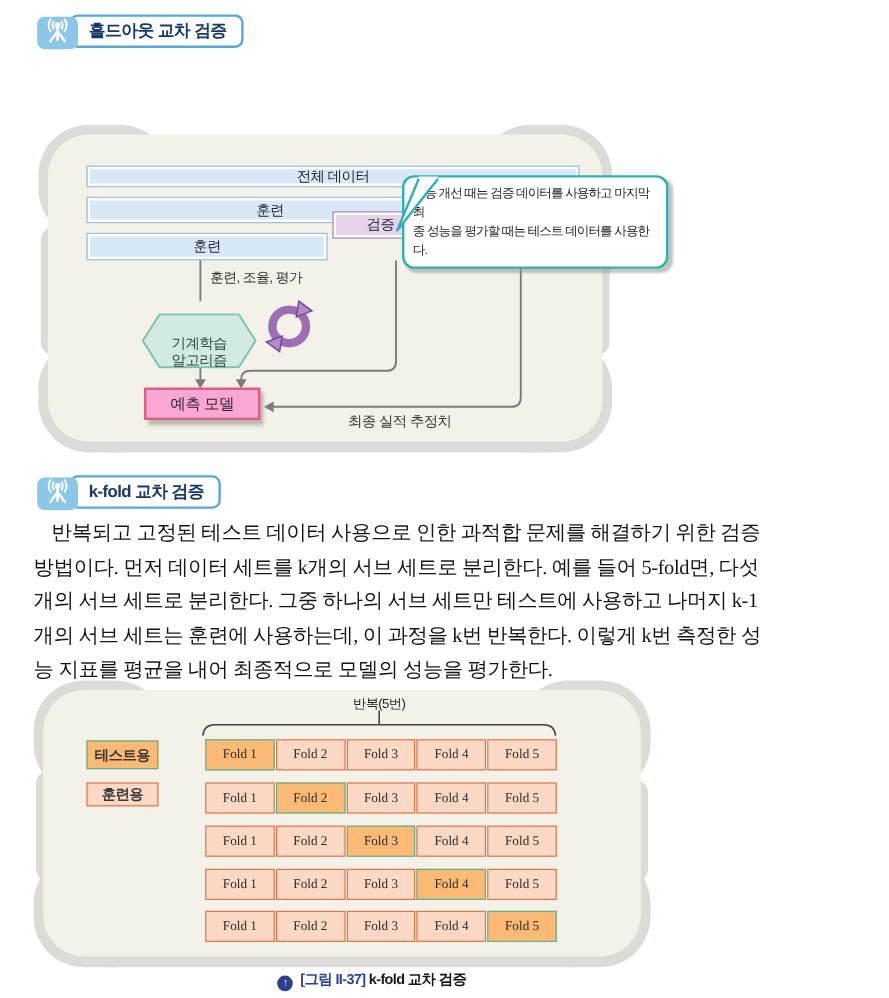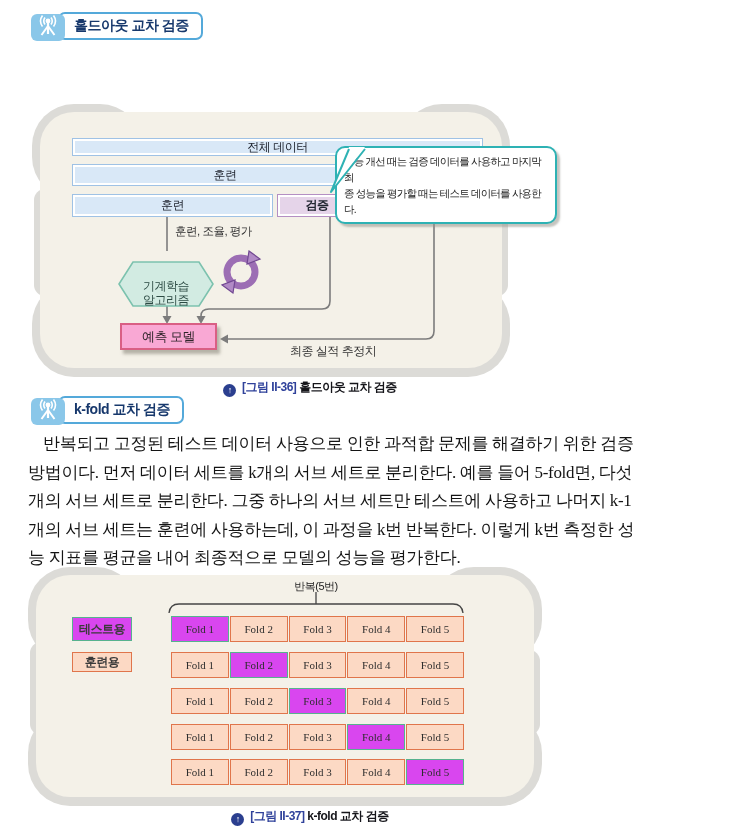--- a/index.html
+++ b/index.html
@@ -58,21 +58,21 @@
     background:#2b3f8f;color:#fff;font-size:9px;text-align:center;font-weight:bold;
     vertical-align:-2px;margin-right:3px;}
 
   
   .legend-box{position:absolute;box-sizing:border-box;display:flex;align-items:center;justify-content:center;
     font-size:12px;font-weight:bold;color:#3a3a3a;letter-spacing:-0.5px;}
   .fold-row{position:absolute;left:135px;width:293px;height:26px;display:flex;gap:1px;}
   .fold{flex:1;box-sizing:border-box;display:flex;align-items:center;justify-content:center;
     font-family:"Liberation Serif","DejaVu Serif",serif;font-size:11px;color:#2e2e2e;}
   .fold.train,.legend-box.train{background:#fcd9c4;border:1.5px solid #e0754b;}
-  .fold.testc,.legend-box.testc{background:#d946ef;border:1.5px solid #57b28e;}
+  .fold.testc,.legend-box.testc{background:#fdba74;border:1.5px solid #57b28e;}
   .repeat-label{position:absolute;left:200px;top:4px;width:160px;text-align:center;
     font-size:11px;color:#222;letter-spacing:-0.5px;}
   svg{display:block;}
 </style>
 </head>
 <body>
 
 <div id="page">
 
   <div class="sec-header" style="left:30px;top:10px;">
@@ -96,21 +96,21 @@
     <div class="blob bot"></div>
     <div class="blob lft"></div>
     <div class="blob rgt"></div>
     <div class="panel"></div>
     <div class="panel-content">
 
       <div class="bar blue" style="left:32px;top:26px;width:411px;height:18px;">전체 데이터</div>
       <div class="bar blue" style="left:32px;top:52px;width:306px;height:22px;">훈련</div>
       <div class="bar test" style="left:343px;top:52px;width:100px;height:22px;">테스트</div>
       <div class="bar blue" style="left:32px;top:82px;width:201px;height:23px;">훈련</div>
-      <div class="bar valid" style="left:237px;top:82px;width:80px;height:23px;font-weight:bold;">검증</div>
+      <div class="bar valid" style="left:237px;top:64px;width:80px;height:23px;">검증</div>
       <div class="bar test" style="left:343px;top:82px;width:100px;height:23px;">테스트</div>
 
       <svg width="462" height="256" viewBox="0 0 462 256" style="position:absolute;inset:0;pointer-events:none;">
         <g stroke="#7c7c7c" stroke-width="1.6" fill="none">
           <path d="M127 105 V139"></path>
           <path d="M127 183 V205"></path>
           <path d="M290 105 V189 Q290 197 282 197 H169 Q161 197 161 204 V205"></path>
           <path d="M394 105 V219 Q394 227 386 227 H186"></path>
         </g>
         <g fill="#7c7c7c" stroke="none">
@@ -146,25 +146,20 @@
 
   <div class="bubble">
     <div>성능 개선 때는 검증 데이터를 사용하고 마지막 최</div>
     <div>종 성능을 평가할 때는 테스트 데이터를 사용한다.</div>
   </div>
   <svg class="tail-svg" width="70" height="60" viewBox="0 0 70 60">
     <path d="M39 7 L55 7 L21 52 Z" fill="#fff"></path>
     <path d="M39 9 L21 52 L55 9" fill="none" stroke="#2eb2b4" stroke-width="2" stroke-linejoin="round"></path>
   </svg>
 
-  <div class="caption" style="top:379px;">
-    <span class="cap-icon">↑</span>
-    <span class="figno">[그림 II-36]</span>
-    <span>홀드아웃 교차 검증</span>
-  </div>
 
   <div class="sec-header" style="left:30px;top:394px;">
     <svg class="bcast" width="36" height="31" viewBox="0 0 36 31">
       <rect x="1" y="3" width="34" height="27" rx="6" fill="#8ac7e9"></rect>
       <circle cx="18" cy="10" r="2.4" fill="#fff"></circle>
       <path d="M18 12 V23" stroke="#fff" stroke-width="2.2" fill="none"></path>
       <path d="M18 15 L11.5 24 M18 15 L24.5 24" stroke="#fff" stroke-width="2" fill="none"></path>
       <path d="M12.5 4.5 Q8.5 10 12.5 15.5 M15 6.5 Q12.5 10 15 13.5" stroke="#fff" stroke-width="1.6" fill="none"></path>
       <path d="M23.5 4.5 Q27.5 10 23.5 15.5 M21 6.5 Q23.5 10 21 13.5" stroke="#fff" stroke-width="1.6" fill="none"></path>
     </svg>

